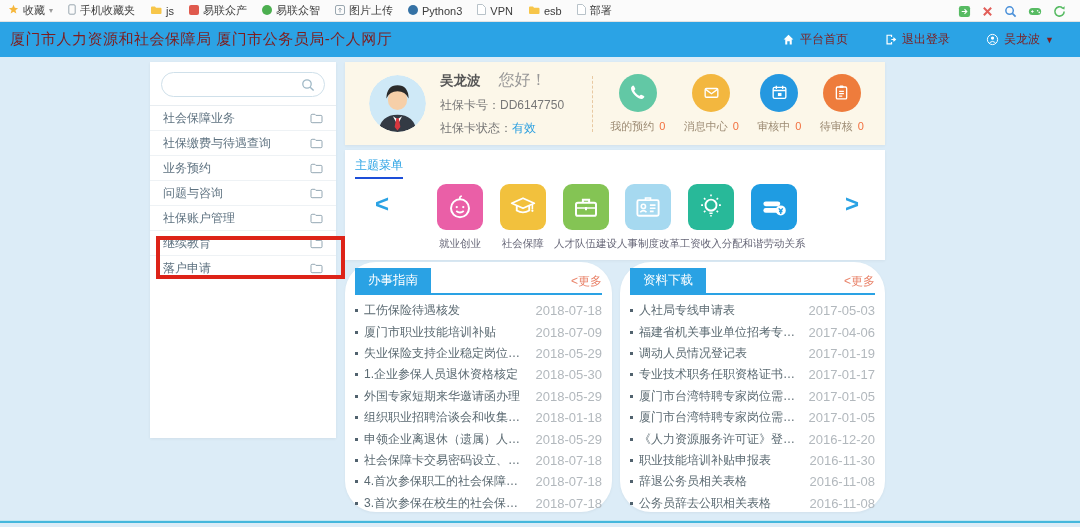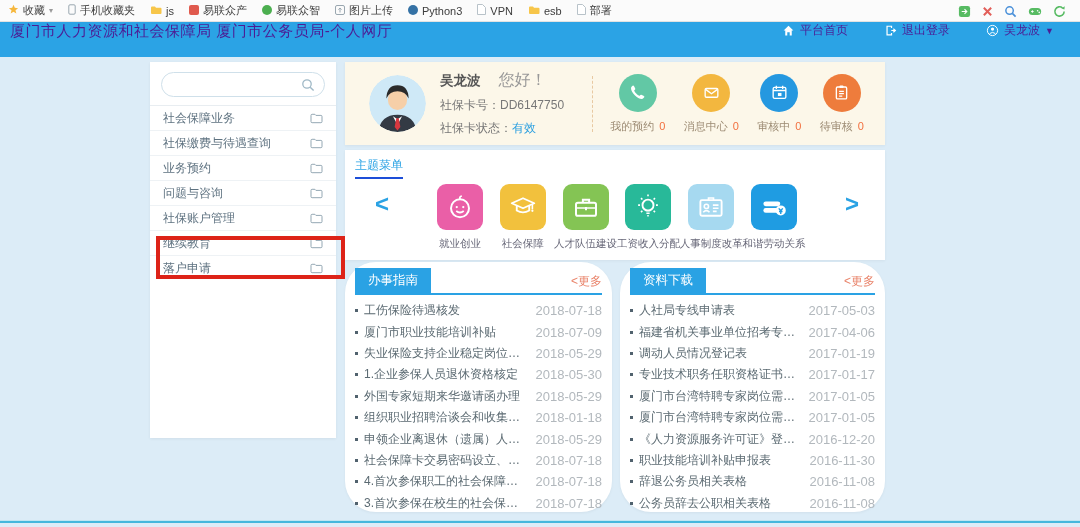--- a/index.html
+++ b/index.html
@@ -7,21 +7,21 @@
 body { position:relative; font-family:"Liberation Sans","DejaVu Sans",sans-serif; background:#e8eff5; overflow:hidden; }
 
 
 .bookmarks { position:absolute; top:0; left:0; right:0; height:22px; background:#fbfbfb; border-bottom:1px solid #e2e2e2; display:flex; align-items:center; padding:0 8px; gap:15px; font-size:11px; color:#3c3c3c; }
 .bm-item { display:flex; align-items:center; gap:4px; cursor:pointer; white-space:nowrap; }
 .bm-caret { font-size:8px; color:#9a9a9a; }
 .tb-icons { display:flex; gap:11px; align-items:center; margin-right:6px; }
 .tb-ico { display:flex; align-items:center; cursor:pointer; }
 
 
-.app-header { position:absolute; top:22px; left:0; right:0; height:35px; background:#2ba3e5; display:flex; align-items:flex-start; padding:0 10px; color:#4c1d95; }
+.app-header { position:absolute; top:22px; left:0; right:0; height:35px; background:#2ba3e5; display:flex; align-items:center; padding:0 10px; color:#7f1d1d; }
 .app-title { font-size:15px; letter-spacing:.5px; }
 .hdr-links { margin-left:auto; display:flex; gap:36px; margin-right:16px; }
 .hdr-link { display:flex; align-items:center; gap:5px; font-size:12px; cursor:pointer; }
 .hdr-caret { font-size:9px; }
 
 
 .page { position:absolute; top:57px; left:0; width:1080px; height:470px; background:#dcecf7; }
 
 
 .sidebar { position:absolute; left:150px; top:5px; width:186px; height:376px; background:#fff; box-shadow:0 1px 3px rgba(0,0,0,.06); }
@@ -428,42 +428,42 @@
             <svg viewBox="0 0 24 24">
               <rect x="4" y="8.5" width="16" height="10.5" rx="1.5" fill="none" stroke="#fff" stroke-width="1.6"></rect>
               <path d="M9.5 8.5V6.2h5v2.3" fill="none" stroke="#fff" stroke-width="1.6"></path>
               <path d="M12 12v2.5" stroke="#fff" stroke-width="1.6"></path>
               <path d="M4 12.8h16" stroke="#fff" stroke-width="1.2"></path>
             </svg>
           </span>
           <span class="theme-label">人才队伍建设</span>
         </div>
 
-        <div class="theme-item" style="--c: #28b999;">
-          <span class="theme-icon">
-            <svg viewBox="0 0 24 24">
-              <circle cx="12" cy="10.5" r="4.4" fill="none" stroke="#fff" stroke-width="1.5"></circle>
-              <path d="M10.4 14.8h3.2M10.7 17h2.6M11.4 19h1.2" stroke="#fff" stroke-width="1.3"></path>
-              <path d="M12 3.4V1.9M5.6 10.5H4.1M19.9 10.5h-1.5M7.5 6 6.4 4.9M16.5 6l1.1-1.1M7.5 15l-1.1 1.1M16.5 15l1.1 1.1" stroke="#fff" stroke-width="1.3"></path>
-            </svg>
-          </span>
-          <span class="theme-label">工资收入分配</span>
-        </div>
-
         <div class="theme-item" style="--c: #a6d9f0;">
           <span class="theme-icon">
             <svg viewBox="0 0 24 24">
               <rect x="3.5" y="6.5" width="17" height="12.5" rx="1.2" fill="none" stroke="#fff" stroke-width="1.5"></rect>
               <path d="M10 6.5V4.8h4v1.7" fill="none" stroke="#fff" stroke-width="1.3"></path>
               <circle cx="8.3" cy="11.5" r="1.7" fill="none" stroke="#fff" stroke-width="1.3"></circle>
               <path d="M5.8 16.2q2.5-2.6 5 0" fill="none" stroke="#fff" stroke-width="1.3"></path>
               <path d="M13.5 10.5h4.5M13.5 13h4.5M13.5 15.5h3" stroke="#fff" stroke-width="1.3"></path>
             </svg>
           </span>
           <span class="theme-label">人事制度改革</span>
+        </div>
+
+        <div class="theme-item" style="--c: #28b999;">
+          <span class="theme-icon">
+            <svg viewBox="0 0 24 24">
+              <circle cx="12" cy="10.5" r="4.4" fill="none" stroke="#fff" stroke-width="1.5"></circle>
+              <path d="M10.4 14.8h3.2M10.7 17h2.6M11.4 19h1.2" stroke="#fff" stroke-width="1.3"></path>
+              <path d="M12 3.4V1.9M5.6 10.5H4.1M19.9 10.5h-1.5M7.5 6 6.4 4.9M16.5 6l1.1-1.1M7.5 15l-1.1 1.1M16.5 15l1.1 1.1" stroke="#fff" stroke-width="1.3"></path>
+            </svg>
+          </span>
+          <span class="theme-label">工资收入分配</span>
         </div>
 
         <div class="theme-item" style="--c: #1f9ce2;">
           <span class="theme-icon">
             <svg viewBox="0 0 24 24">
               <rect x="3.5" y="7.5" width="13.5" height="3.8" rx="1.9" fill="#fff"></rect>
               <rect x="3.5" y="12.8" width="13.5" height="3.8" rx="1.9" fill="#fff"></rect>
               <circle cx="17.4" cy="14.7" r="4" fill="#fff"></circle>
               <path d="M15.8 13.1 17.4 15l1.6-1.9M17.4 15v2.5M16 15.6h2.8" stroke="var(--c,#1f9ce2)" stroke-width="1.1" fill="none"></path>
             </svg>

